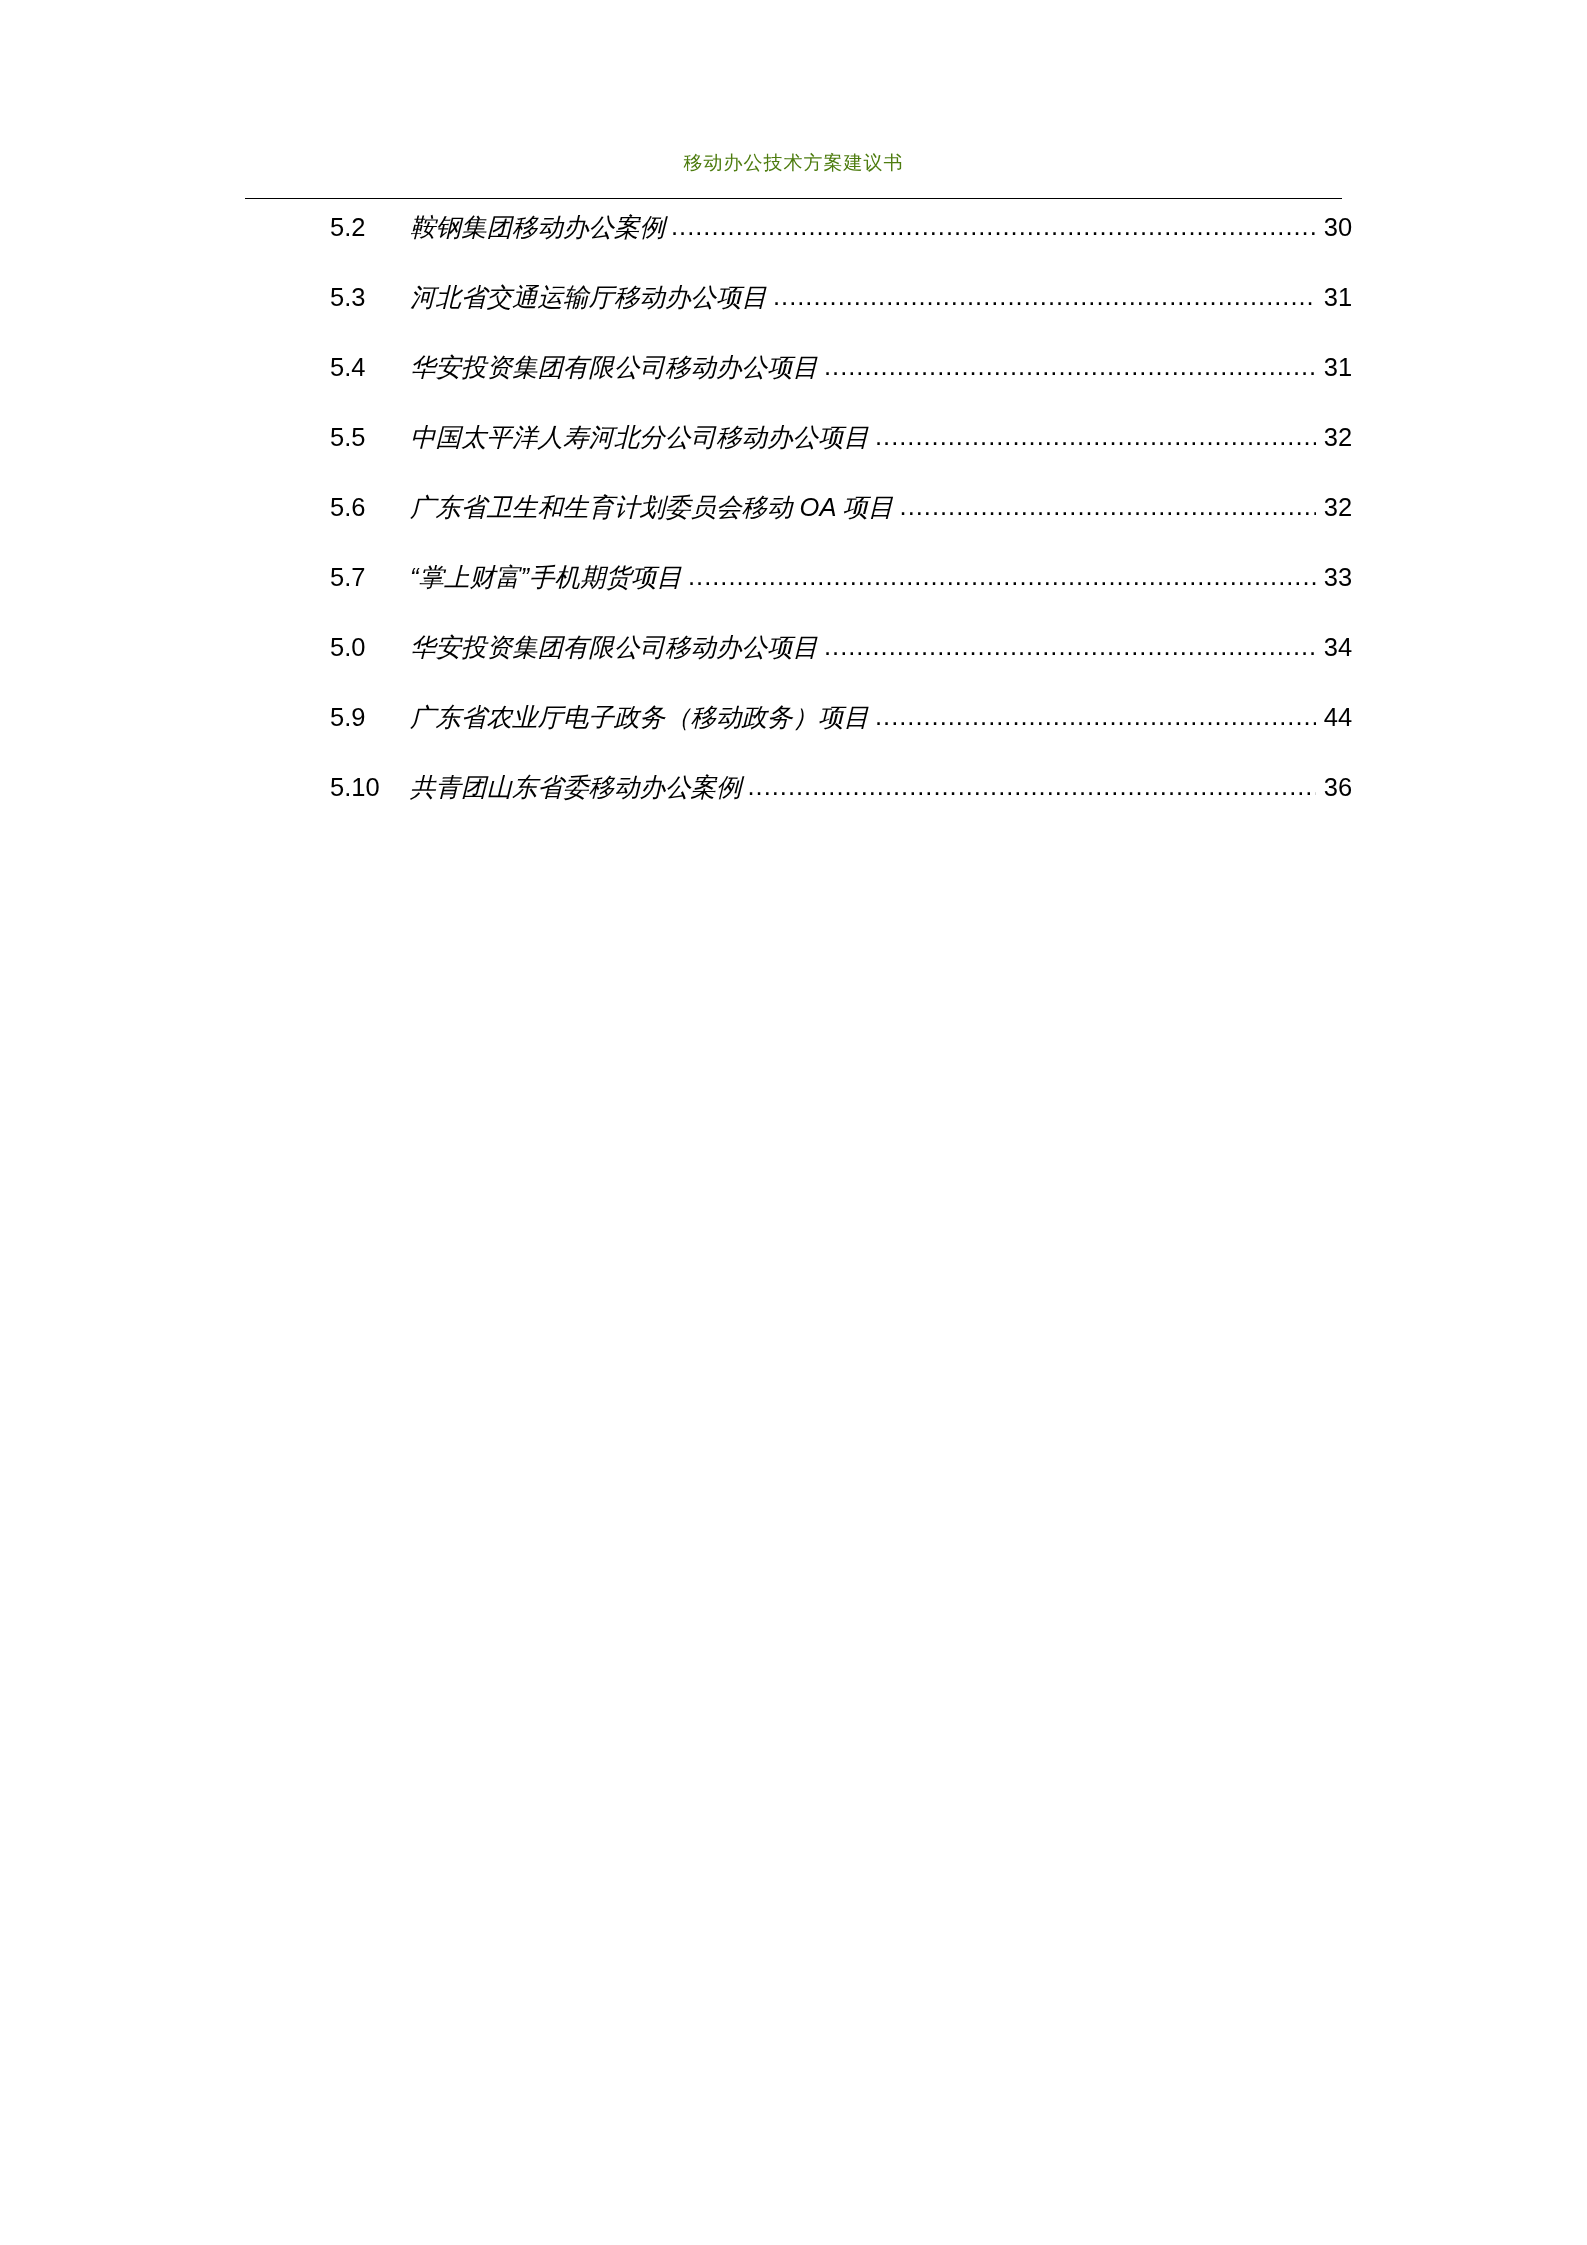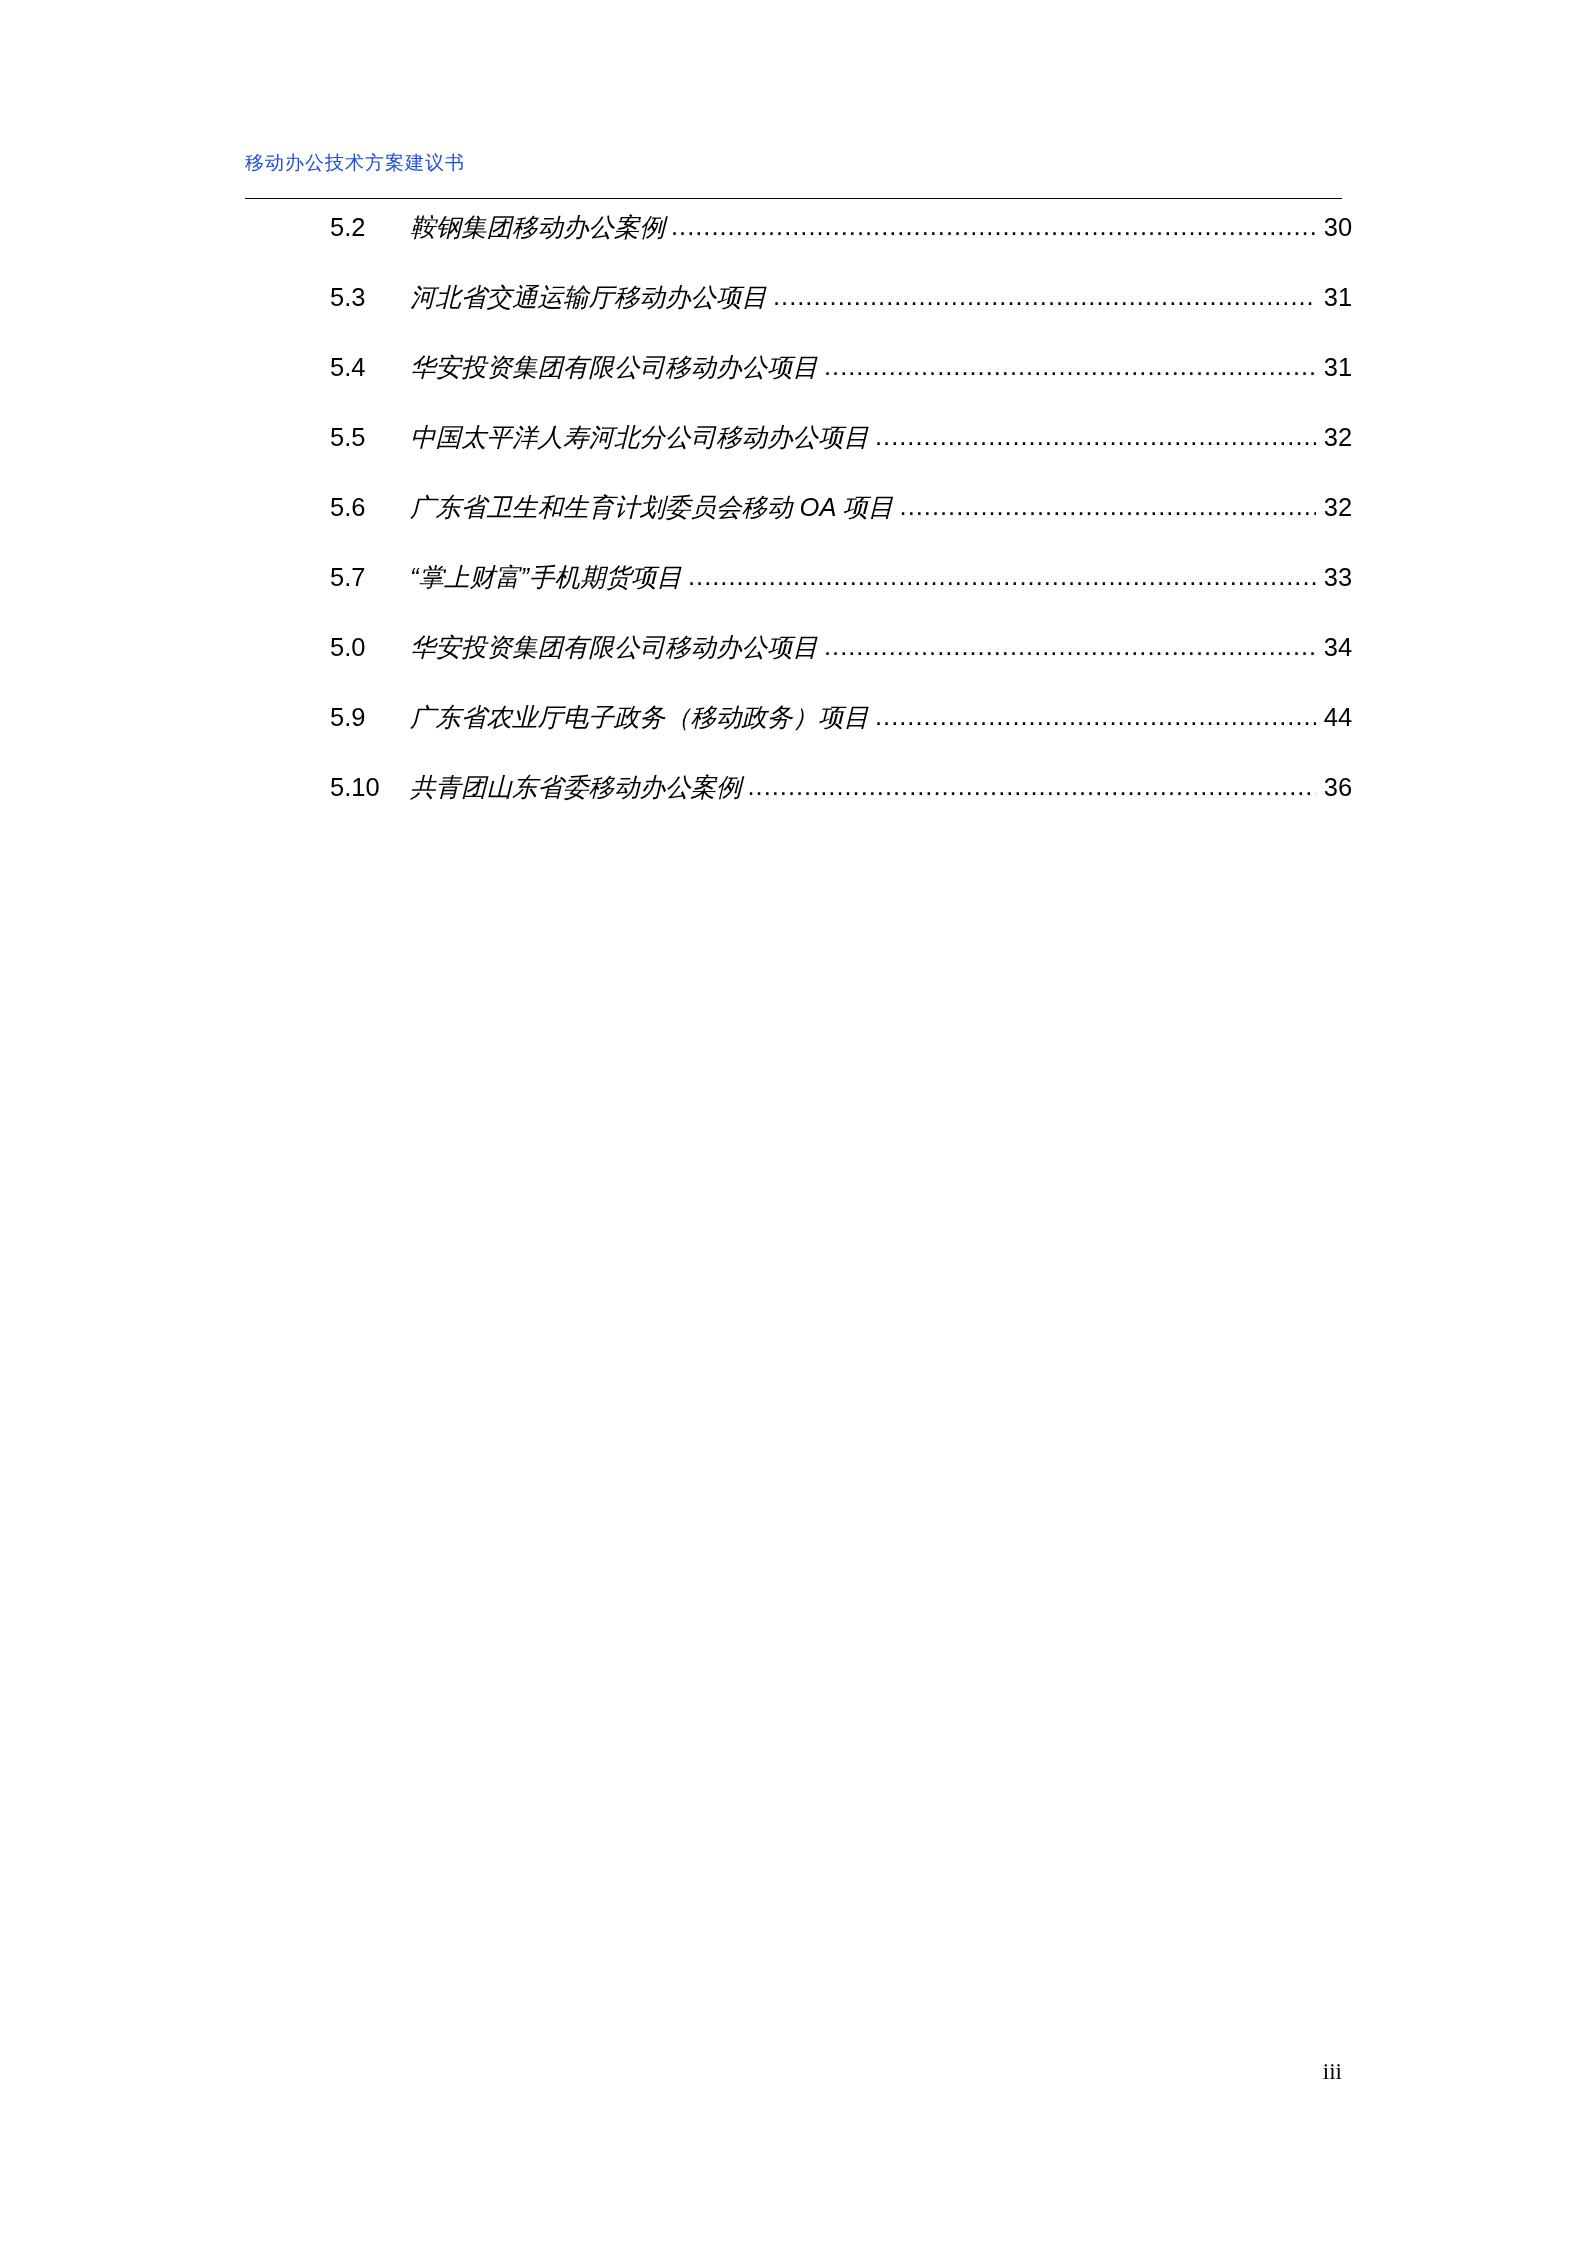--- a/index.html
+++ b/index.html
@@ -15,24 +15,24 @@
     font-family: "Liberation Sans", sans-serif;
     color: #000000;
     box-sizing: border-box;
     overflow: hidden;
   }
   .header {
     position: absolute;
     top: 150px;
     left: 245px;
     right: 245px;
-    text-align: left;
+    text-align: center;
     font-family: "Liberation Serif", serif;
     font-size: 19px;
-    color: #1d4ed8;
+    color: #4d7c0f;
     letter-spacing: 1px;
   }
   .header-rule {
     position: absolute;
     top: 198px;
     left: 245px;
     right: 245px;
     border-bottom: 1.5px solid #000000;
   }
   .toc {
@@ -163,17 +163,14 @@
 
     <div class="toc-entry">
       <span class="toc-num wide">5.10</span>
       <span class="toc-title">共青团山东省委移动办公案例</span>
       <span class="toc-dots">......................................................................................................................................................</span>
       <span class="toc-page">36</span>
     </div>
 
   </div>
 
-  <div class="footer-page">
-    <span>iii</span>
-  </div>
 
 </div>
 
 </body></html>

